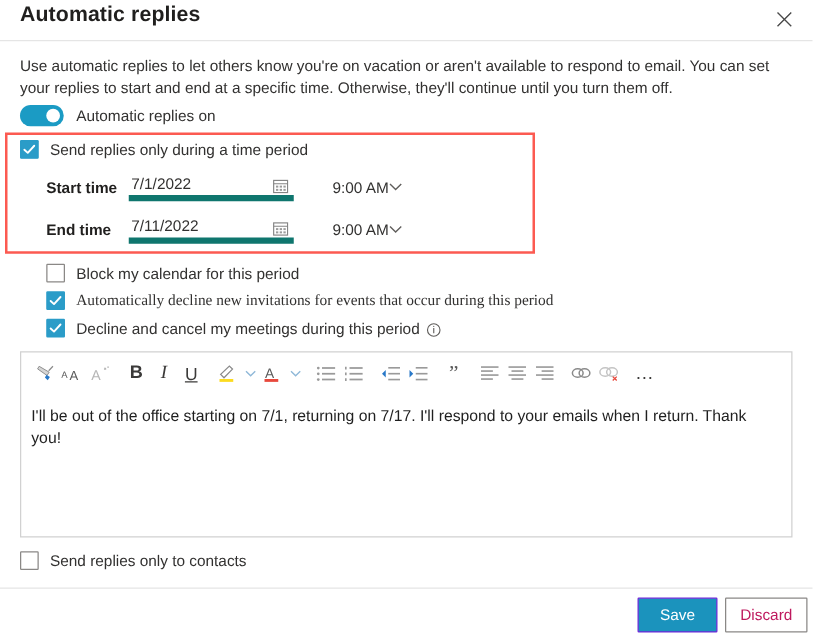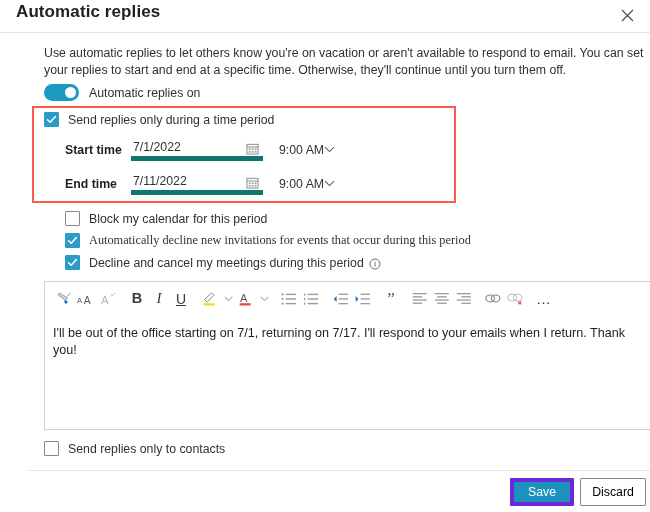--- a/index.html
+++ b/index.html
@@ -45,21 +45,20 @@
   }
   .close-btn svg { display: block; }
 
   
   .content {
     position: absolute;
     left: 0;
     top: 33px;
     right: 0;
     bottom: 0;
-    margin-left: 28px;
   }
   .description {
     position: absolute;
     left: 16px;
     top: 12px;
     width: 618px;
     font-size: 12.3px;
     line-height: 17px;
     color: #323130;
   }
@@ -182,21 +181,21 @@
     top: 4px;
     cursor: pointer;
     display: flex;
   }
   .time-field {
     margin-left: 16px;
     width: 86px;
     height: 23px;
     display: flex;
     align-items: center;
-    justify-content: flex-start;
+    justify-content: center;
     cursor: pointer;
   }
   .time-value {
     font-size: 12.3px;
     color: #323130;
   }
   .chev {
     display: flex;
     align-items: center;
     color: #605e5c;
@@ -277,28 +276,28 @@
     align-items: center;
     justify-content: center;
     border-radius: 1px;
   }
   .btn-save {
     right: 76px;
     top: 445px;
     width: 64px;
     background: #1b93bd;
     color: #ffffff;
-    border: 4px solid #6d28d9;
+    border: 1px solid #6d28d9;
   }
   .btn-discard {
     right: 4px;
     top: 445px;
     width: 66px;
     background: #ffffff;
-    color: #000000;
+    color: #be185d;
     border: 1px solid #8a8886;
   }
 </style>
 </head>
 <body>
 
 <div class="header">
   <div class="page-title">Automatic replies</div>
   <div class="close-btn">
     <svg width="13" height="13" viewBox="0 0 13 13" aria-hidden="true">

